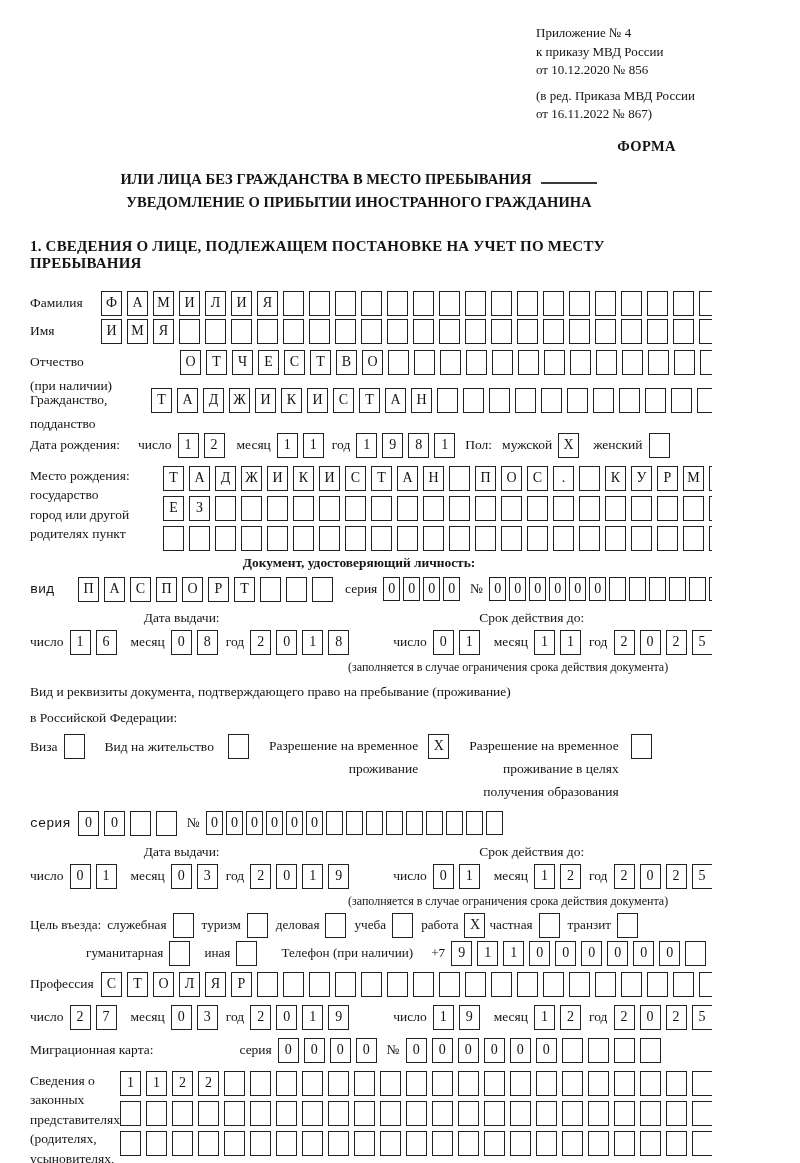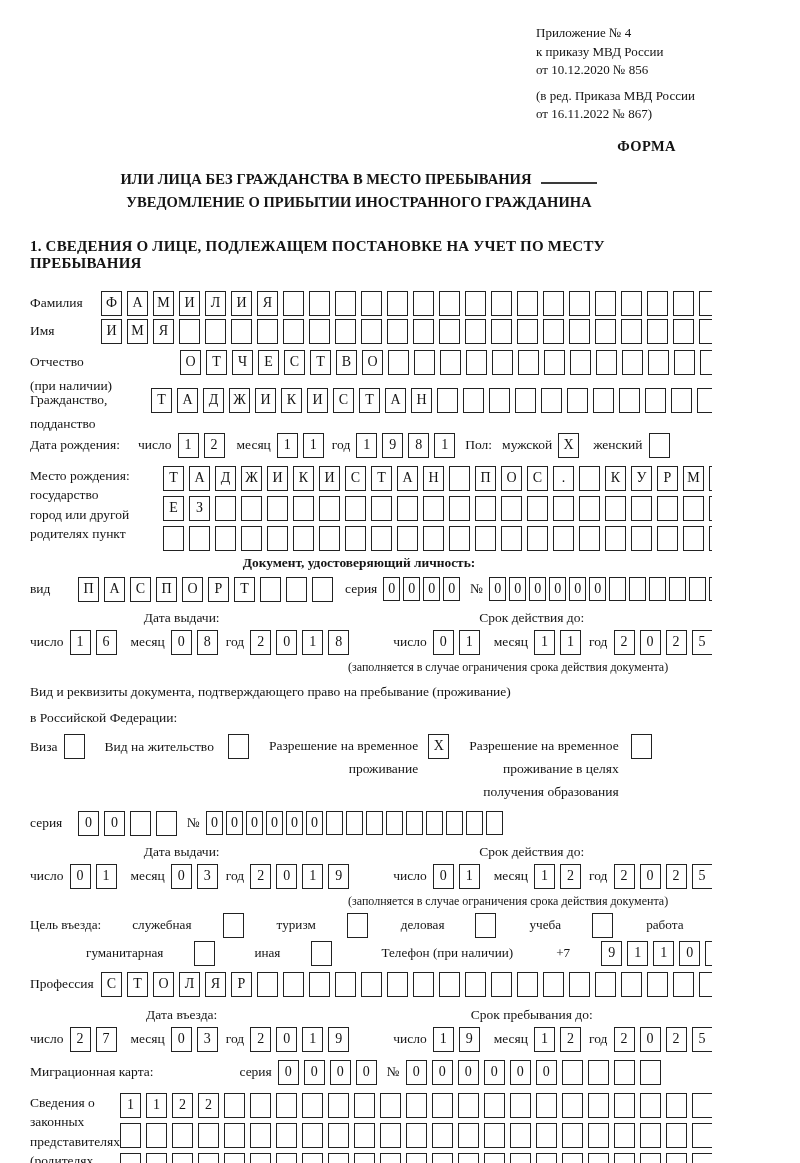--- a/index.html
+++ b/index.html
@@ -16,21 +16,21 @@
   
   .title{text-align:center;font-weight:bold;font-size:14.6px;line-height:23px;margin-top:13px;}
   .blank{display:inline-block;width:56px;border-bottom:2px solid #3a3a3a;margin-left:10px;vertical-align:baseline;height:12px;}
   .sec1{font-weight:bold;font-size:15px;margin-top:24px;margin-bottom:19px;letter-spacing:.2px;}
   
   .frow{display:flex;align-items:center;margin-bottom:4px;}
   .frow.top{align-items:flex-start;}
   .lbl{flex:none;}
   .rel{position:relative;}
   .sub{position:absolute;left:0;top:24px;white-space:nowrap;}
-  .lw48{width:48px;}.lw71{width:71px;}.lw88{width:90px;white-space:nowrap;}
+  .lw48{width:48px;font-family:Liberation Mono, monospace;}.lw71{width:71px;}.lw88{width:90px;white-space:nowrap;}
   .lw121{width:121px;}.lw133{width:133px;line-height:19.5px;}.lw150{width:150px;}
   .mb3{margin-bottom:3px;}.mb6{margin-bottom:6px;}.mb8{margin-bottom:8px;}
   .mb13{margin-bottom:13px;}.mb20{margin-bottom:20px;}
   
   .cells{display:inline-flex;gap:5px;flex:none;}
   .cell{
     width:21px;height:25px;flex:none;box-sizing:border-box;
     border:1.6px solid #222;display:inline-flex;align-items:center;justify-content:center;
     font-size:14px;line-height:1;background:#fff;
   }
@@ -48,21 +48,21 @@
   
   .dblock{margin-bottom:2px;}
   .dheads{display:flex;line-height:20px;}
   .dh1{width:330px;text-align:center;}
   .dh2{width:340px;margin-left:42px;text-align:center;}
   .dgroup{display:flex;align-items:center;}
   .dvals{display:flex;align-items:center;margin-top:2px;}
   .dnote{margin-left:318px;width:420px;font-size:12px;line-height:19px;margin-top:3px;}
   .plain{line-height:26px;}
   .permit2{text-align:right;line-height:23px;flex:none;}
-  .purpose{font-size:13.2px;gap:25px;}
+  .purpose{font-size:13.2px;}
 </style>
 </head>
 <body>
 
 <div class="page">
 
   <div class="ref">
     <div>Приложение № 4</div>
     <div>к приказу МВД России</div>
     <div>от 10.12.2020 № 856</div>
@@ -595,24 +595,20 @@
         <span class="cell"></span>
         <span class="cell"></span>
         <span class="cell"></span>
         <span class="cell"></span>
         <span class="cell"></span>
         <span class="cell"></span>
       </div>
   </div>
 
   <div class="dblock">
-    <div class="dheads">
-      <div class="dh1">Дата въезда:</div>
-      <div class="dh2">Срок пребывания до:</div>
-    </div>
     <div class="dvals" style="margin-bottom:8px;">
       <div class="dgroup">
         <span class="dl">число</span>
         <span class="cells">
             <span class="cell">2</span>
             <span class="cell">7</span>
           </span>
         <span class="dl g14">месяц</span>
         <span class="cells">
             <span class="cell">0</span>

